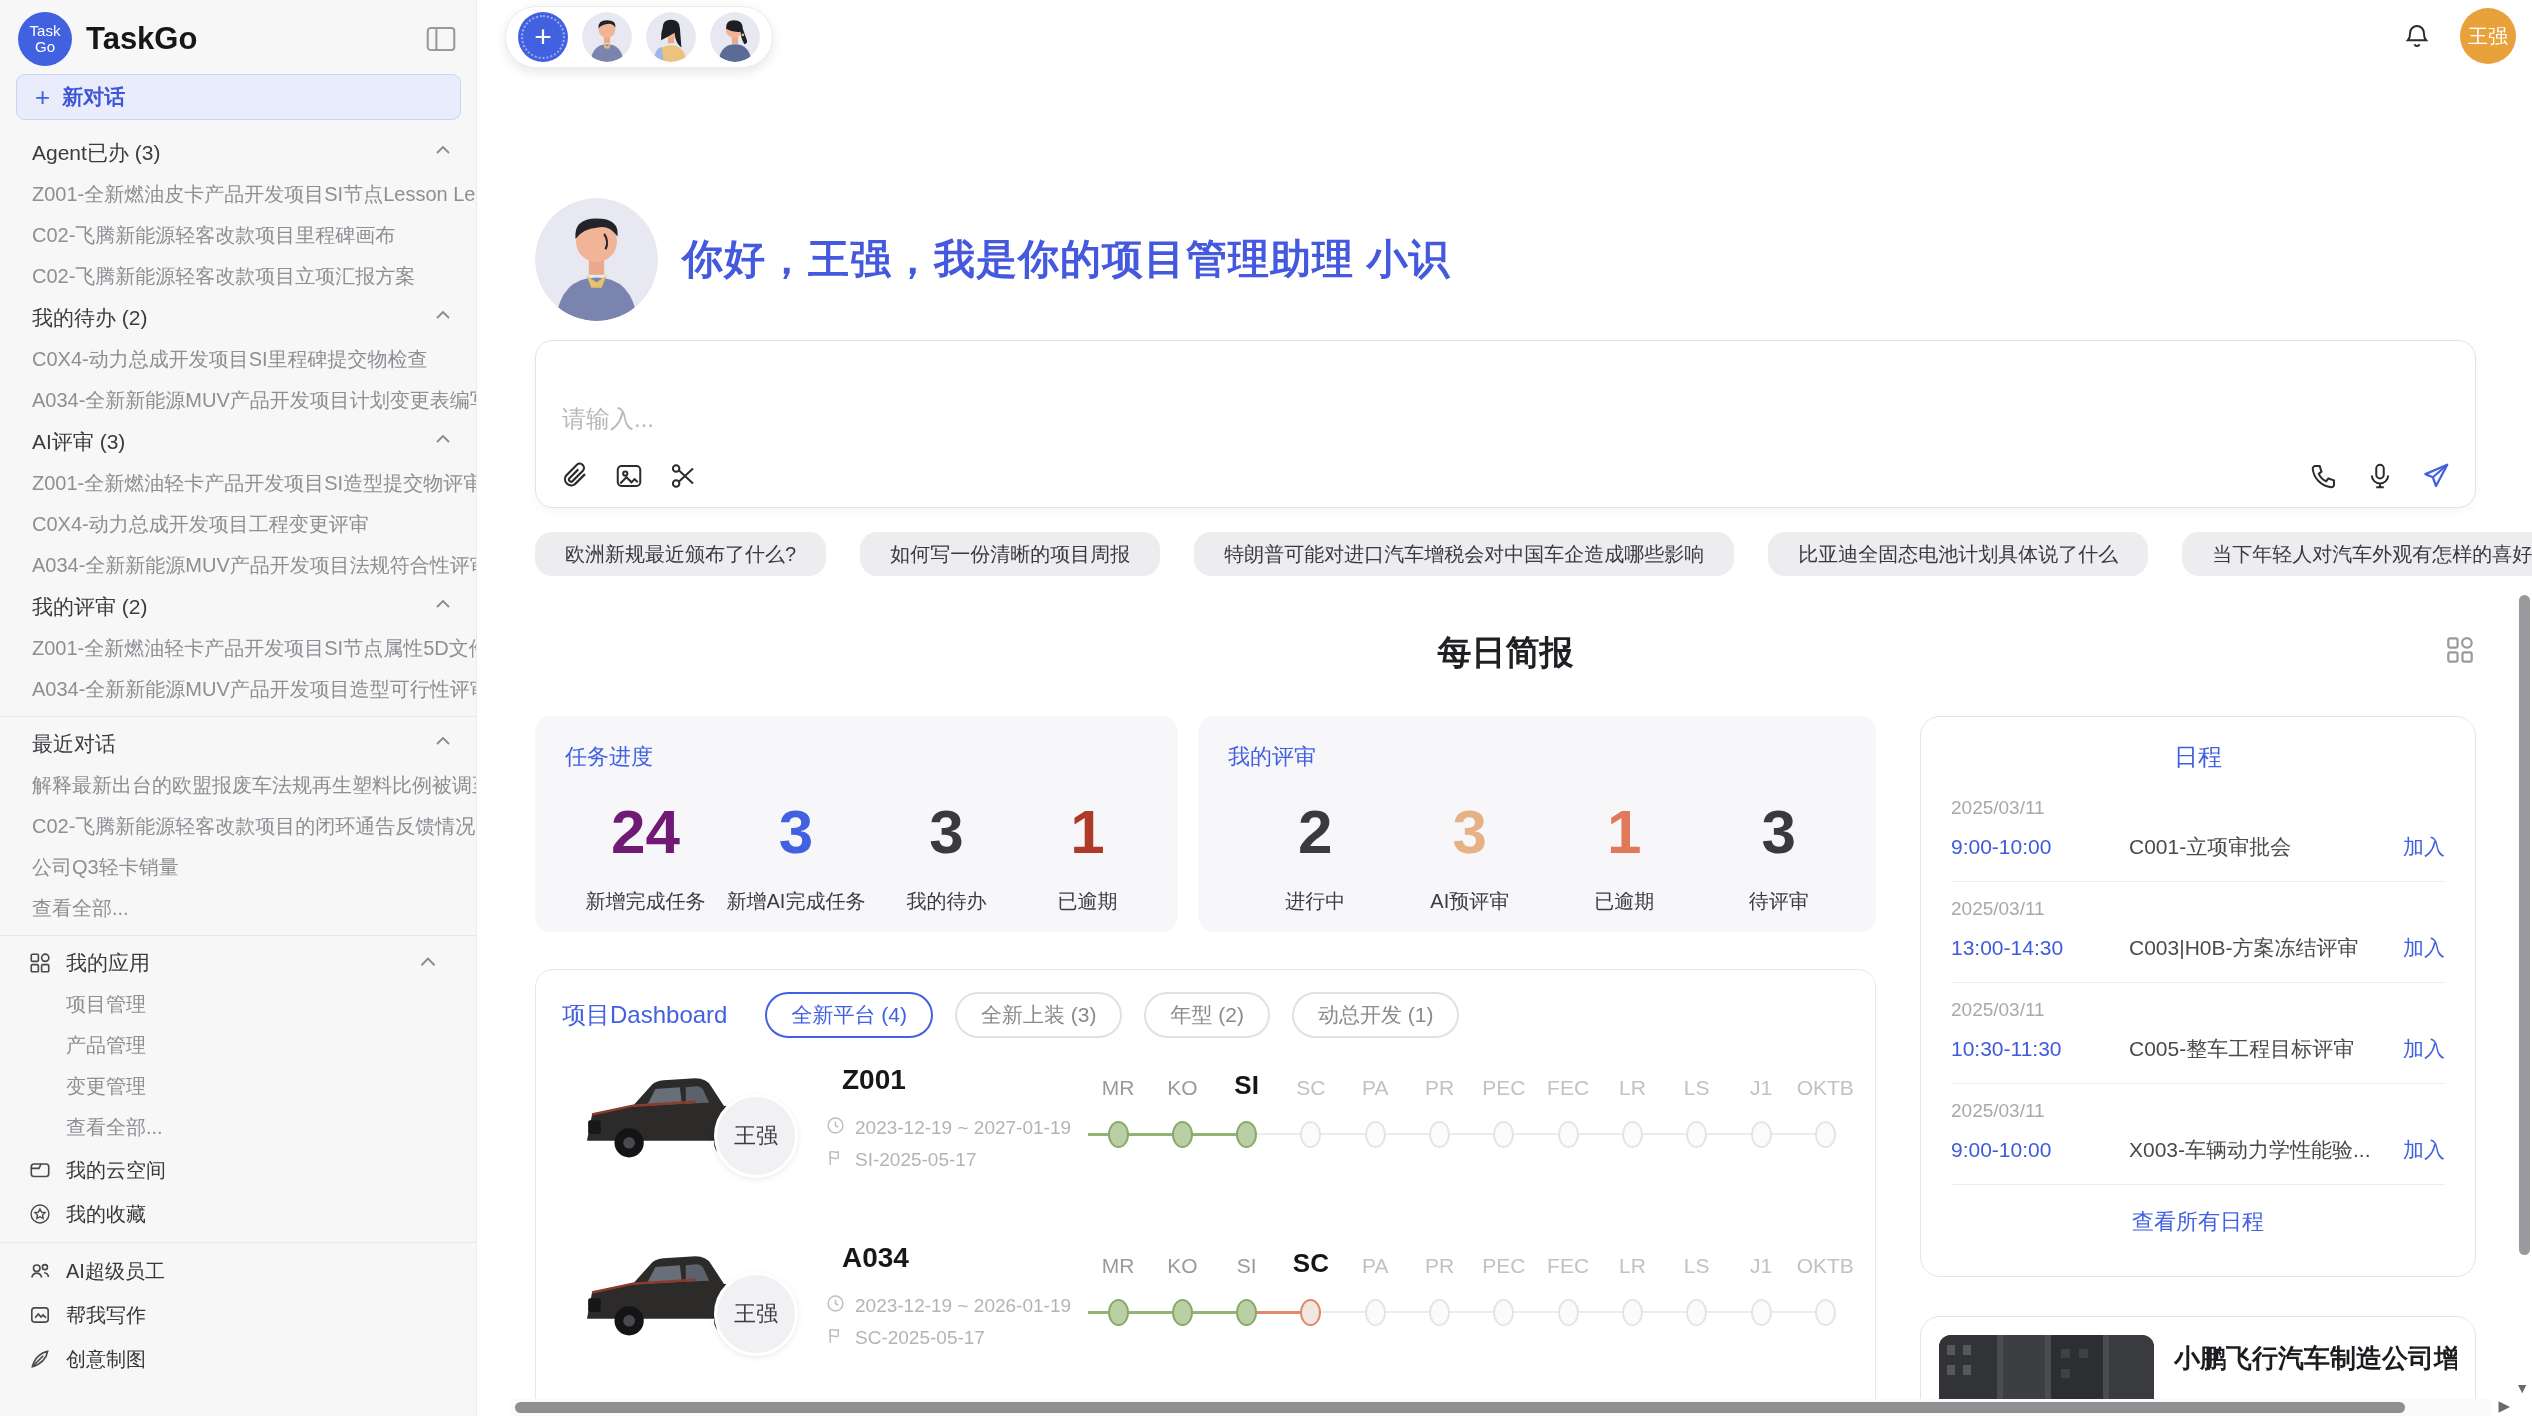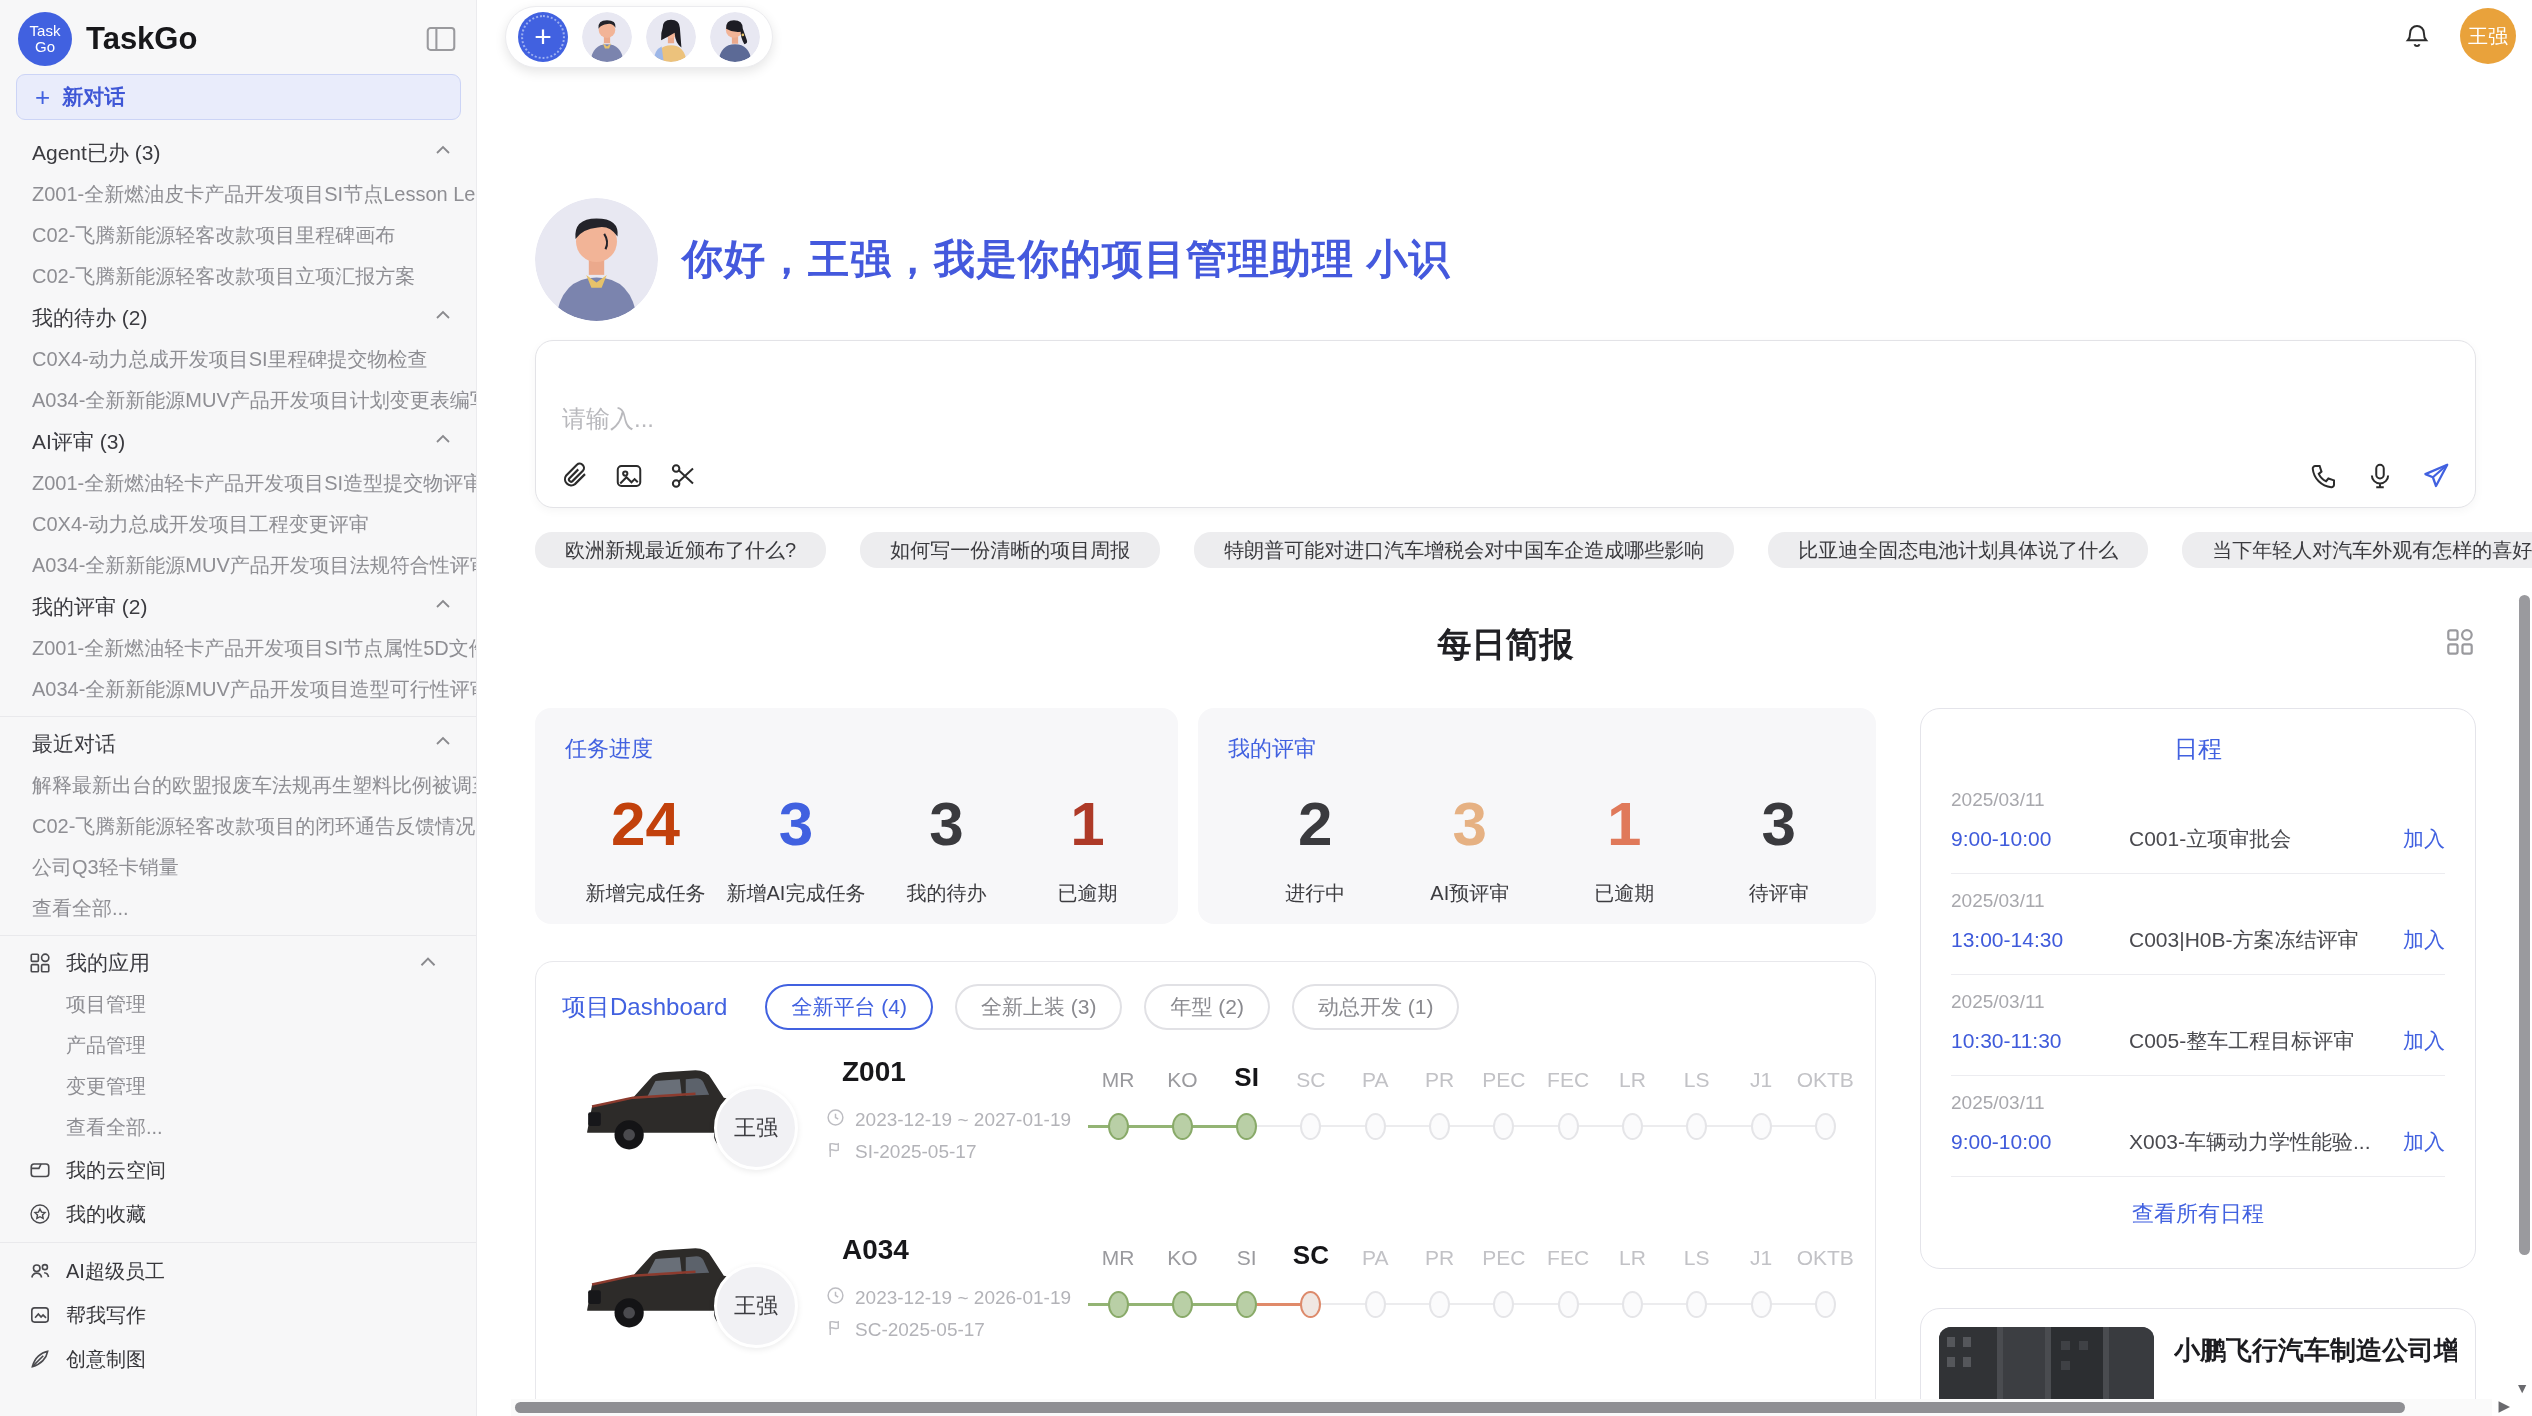--- a/index.html
+++ b/index.html
@@ -54,21 +54,21 @@
   .greet-text { font-size:41px; font-weight:700; color:#4459dd; letter-spacing:1px; }
 
   .composer { margin-top:19px; height:168px; background:#fff; border:1px solid #e3e3e7; border-radius:18px; box-shadow:0 3px 10px rgba(0,0,0,.04); position:relative; }
   .composer .placeholder { position:absolute; left:26px; top:62px; font-size:24px; color:#b9b9bd; }
   .comp-left { position:absolute; left:24px; bottom:16px; display:flex; gap:24px; align-items:center; }
   .comp-right { position:absolute; right:24px; bottom:16px; display:flex; gap:26px; align-items:center; }
   .cicon { width:30px; height:30px; cursor:pointer; }
   .cicon svg { width:30px; height:30px; display:block; }
 
   .chips { margin-top:24px; display:flex; gap:34px; }
-  .chip { background:#ededef; border-radius:17px; height:36px; display:flex; align-items:center; padding:0 30px; font-size:20px; color:#3a3a3e; cursor:pointer; white-space:nowrap; }
+  .chip { background:#ededef; border-radius:17px; height:44px; display:flex; align-items:center; padding:0 30px; font-size:20px; color:#3a3a3e; cursor:pointer; white-space:nowrap; }
 
   .daily-head { margin-top:54px; position:relative; height:46px; display:flex; align-items:center; justify-content:center; }
   .daily-title { font-size:34px; font-weight:700; color:#202024; }
   .daily-grid-icon { position:absolute; right:0; top:4px; width:32px; height:32px; cursor:pointer; }
   .daily-grid-icon svg { width:32px; height:32px; }
 
   .cols { margin-top:40px; display:flex; gap:44px; align-items:flex-start; }
   .col-left { flex:1; }
   .col-right { width:556px; flex:0 0 556px; }
 
@@ -428,21 +428,21 @@
         </div>
       </div>
 
       <div class="cols">
         <div class="col-left">
           <div class="stats-row" id="stats-row">
               <div class="stat-card c1">
                 <div class="stat-title">任务进度</div>
                 <div class="stat-items">
                   <div class="stat">
-                    <div class="num" style="color: #c2410c; text-align: right;">24</div>
+                    <div class="num" style="color: #701a75; text-align: right;">24</div>
                     <div class="lab">新增完成任务</div>
                   </div>
                   <div class="stat">
                     <div class="num" style="color: rgb(65, 97, 224);">3</div>
                     <div class="lab">新增AI完成任务</div>
                   </div>
                   <div class="stat">
                     <div class="num" style="color: rgb(58, 58, 62);">3</div>
                     <div class="lab">我的待办</div>
                   </div>

